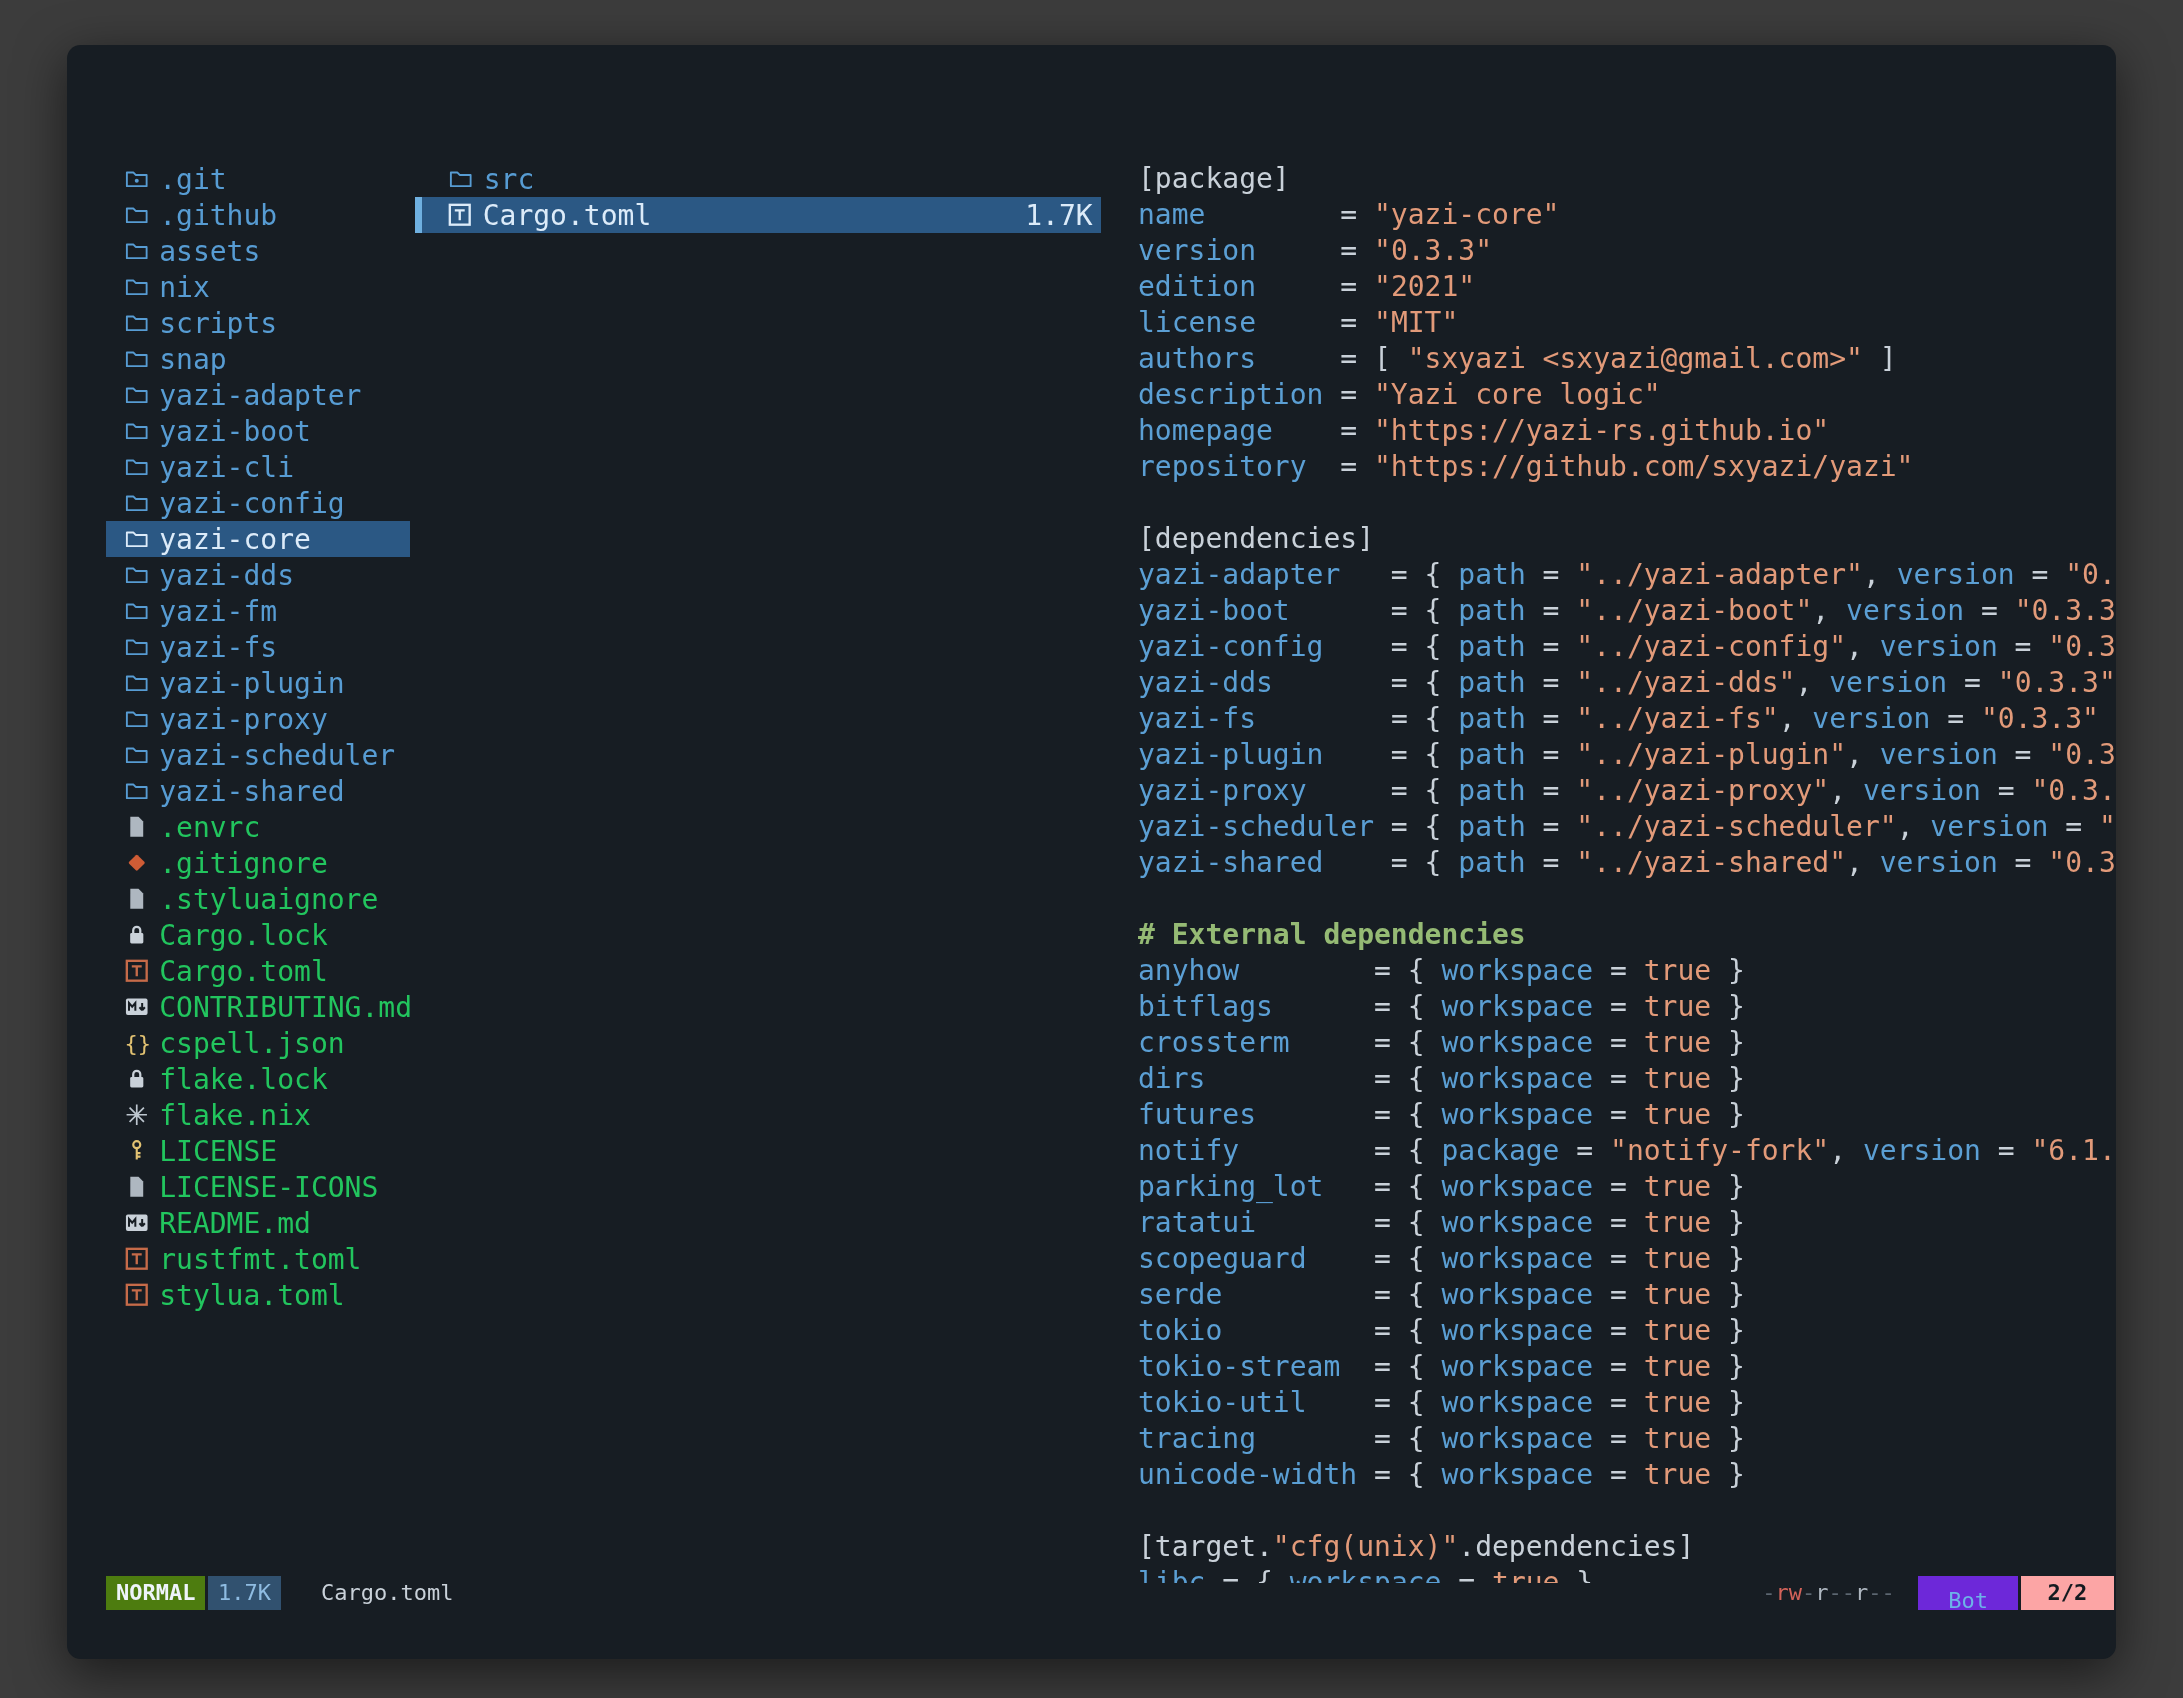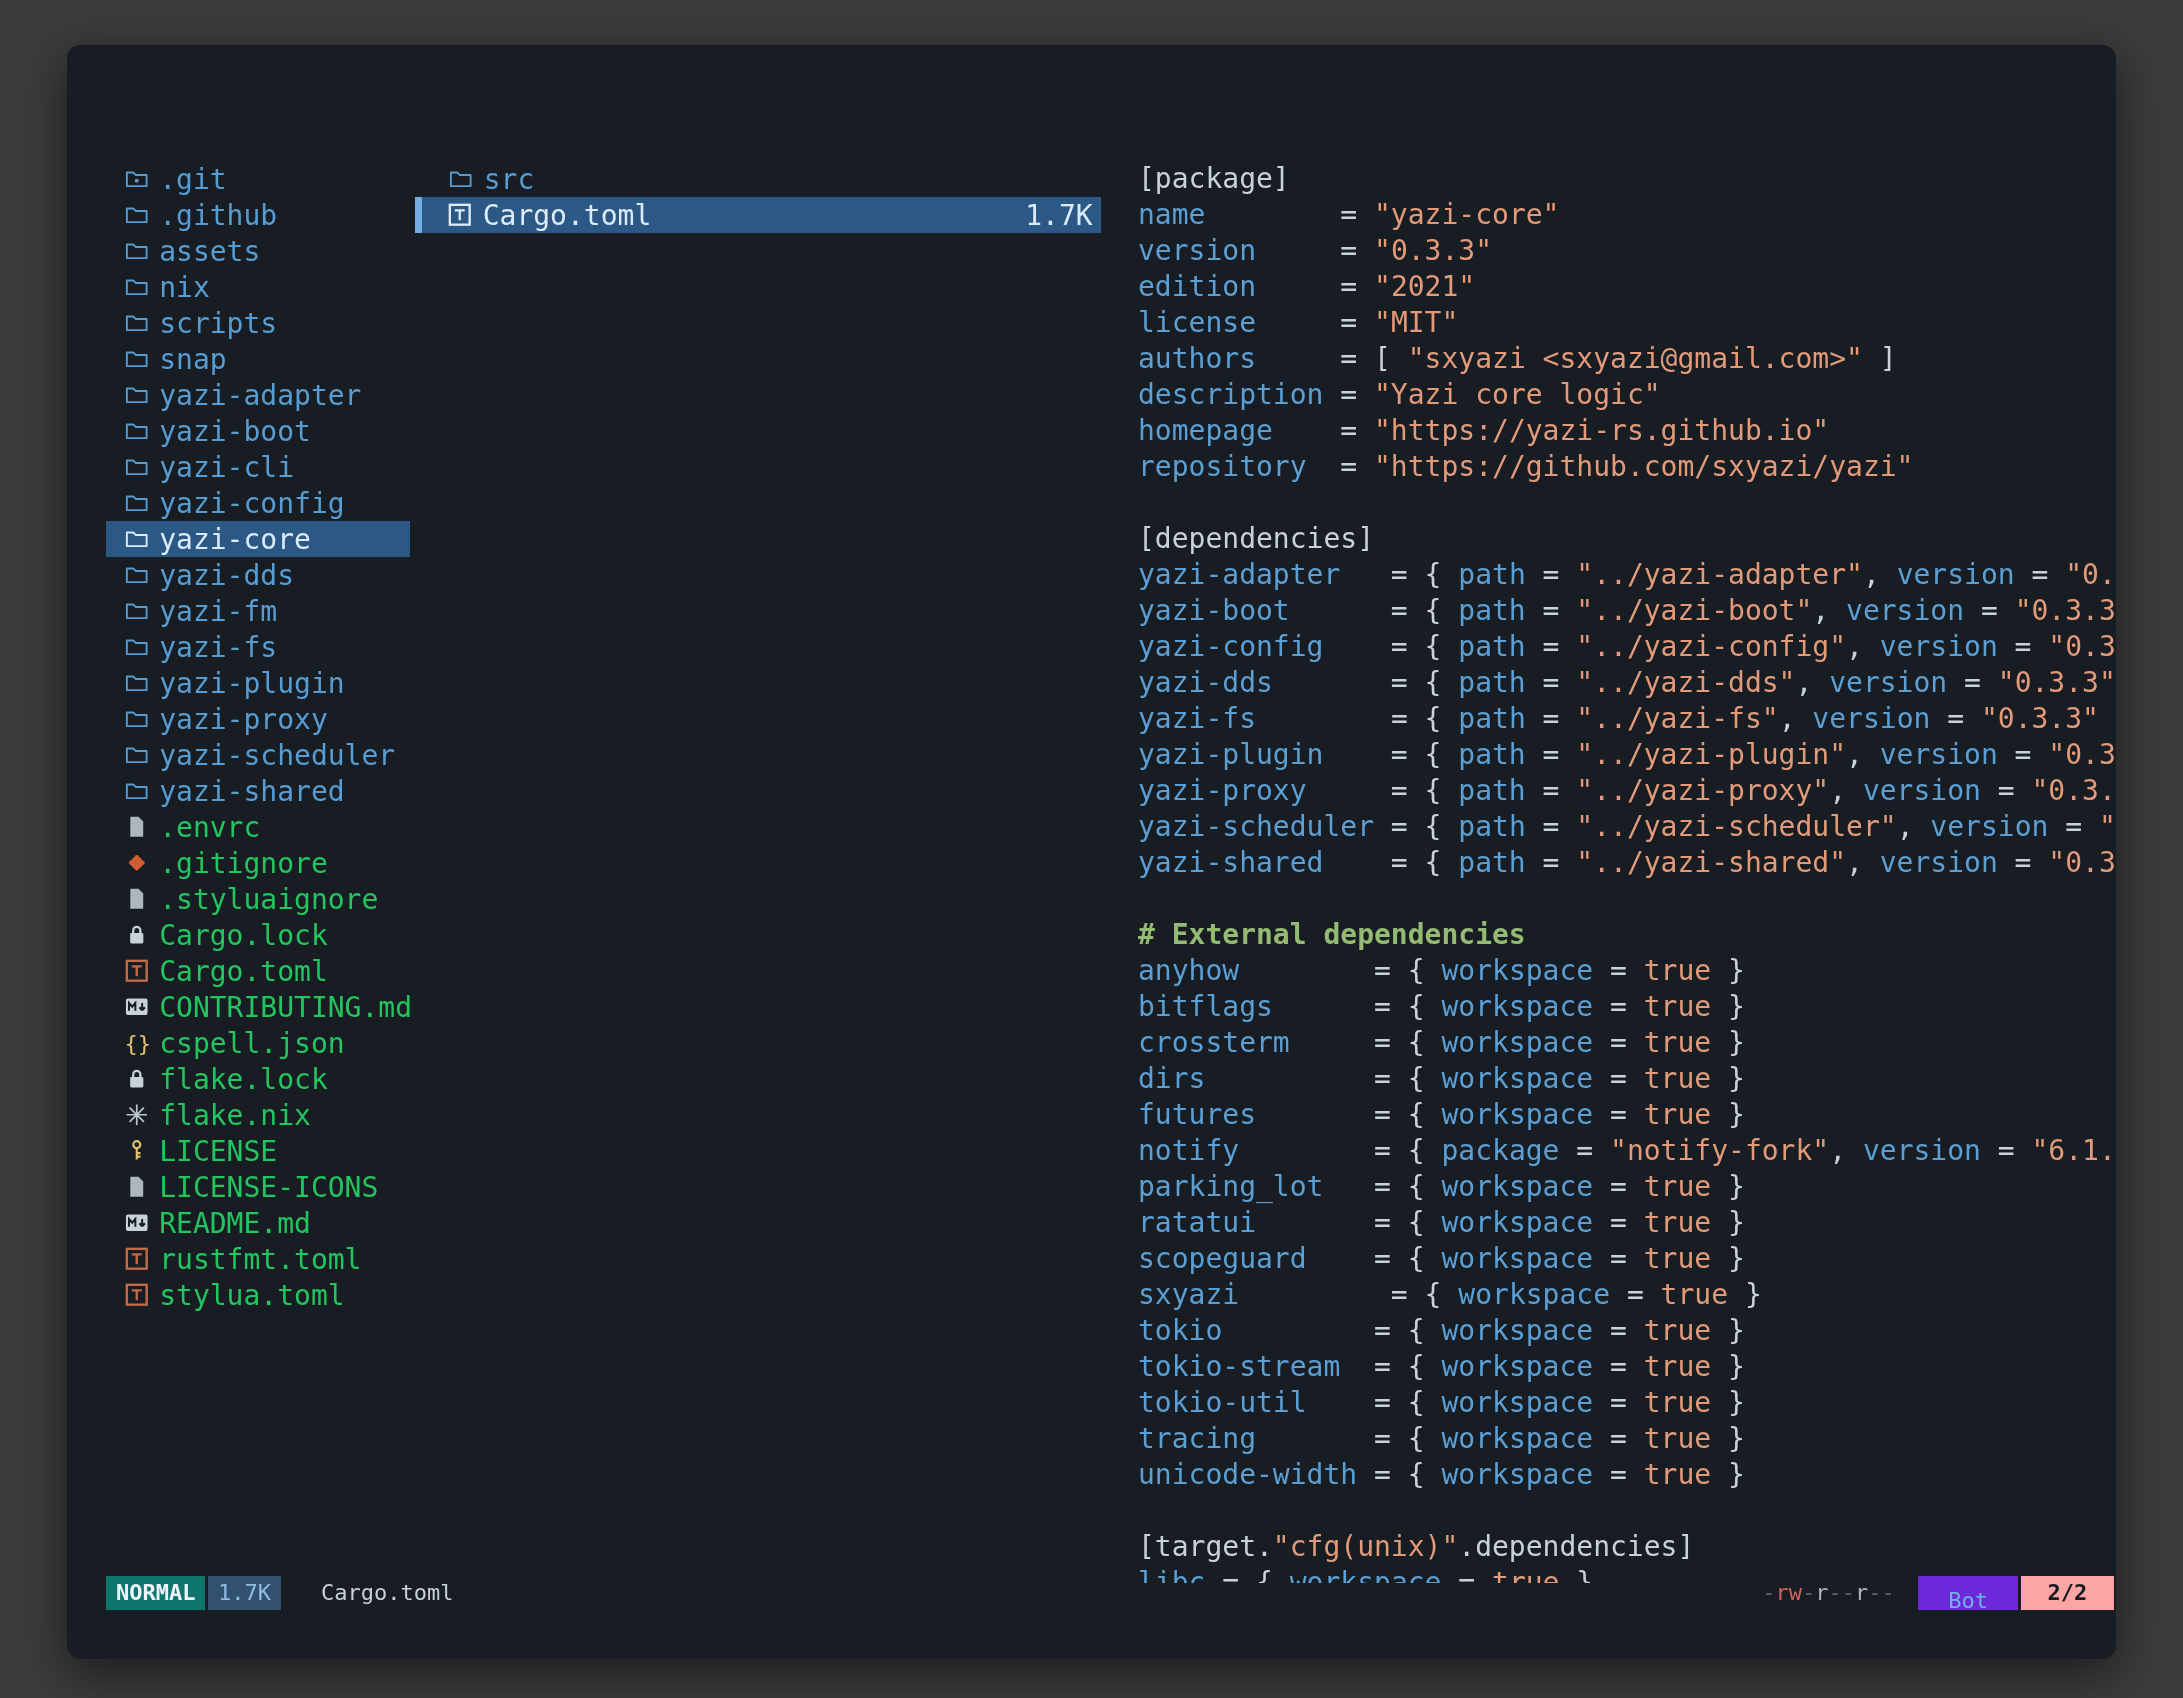--- a/index.html
+++ b/index.html
@@ -65,21 +65,21 @@
   .sg-g { color:#95ba74;font-weight:bold; }
 
   
   .status-bar {
     position:absolute; left:39px; right:1.7px; bottom:49px; height:34px;
     display:flex; align-items:center; font-size:22px; line-height:34px;
   }
   .status-left { display:flex; align-items:center; }
   .status-right { display:flex; align-items:center; margin-left:auto; }
   .badge { height:34px; line-height:34px; padding:0 10px; }
-  .mode-badge    { background:#0f766e; color:#eef4fa; font-weight:bold; }
+  .mode-badge    { background:#4d7c0f; color:#eef4fa; font-weight:bold; }
   .size-badge    { background:#31516f; color:#8fbce2; margin-left:2.5px; }
   .status-filename { color:#c9d1d9; margin-left:40px; }
   .perms { white-space:pre; }
   .pm-dim { color:#5c6671; }
   .pm-red { color:#d3635a; }
   .pm-lit { color:#aeb7c0; }
   .pos-badge     { background:#6d28d9; color:#6db3e8; margin-left:23.5px; padding:8px 30px; }
   .counter-badge { background:#fca5a5; color:#141a20; margin-left:2.5px; padding:0 27px; font-weight:bold; }
 </style>
 </head>
@@ -228,21 +228,21 @@
         <div class="pline"><span class="sg-g"># External dependencies</span></div>
         <div class="pline"><span class="sg-b">anyhow</span><span class="sg-w">        = { </span><span class="sg-b">workspace</span><span class="sg-w"> = </span><span class="sg-o">true</span><span class="sg-w"> }</span></div>
         <div class="pline"><span class="sg-b">bitflags</span><span class="sg-w">      = { </span><span class="sg-b">workspace</span><span class="sg-w"> = </span><span class="sg-o">true</span><span class="sg-w"> }</span></div>
         <div class="pline"><span class="sg-b">crossterm</span><span class="sg-w">     = { </span><span class="sg-b">workspace</span><span class="sg-w"> = </span><span class="sg-o">true</span><span class="sg-w"> }</span></div>
         <div class="pline"><span class="sg-b">dirs</span><span class="sg-w">          = { </span><span class="sg-b">workspace</span><span class="sg-w"> = </span><span class="sg-o">true</span><span class="sg-w"> }</span></div>
         <div class="pline"><span class="sg-b">futures</span><span class="sg-w">       = { </span><span class="sg-b">workspace</span><span class="sg-w"> = </span><span class="sg-o">true</span><span class="sg-w"> }</span></div>
         <div class="pline"><span class="sg-b">notify</span><span class="sg-w">        = { </span><span class="sg-b">package</span><span class="sg-w"> = </span><span class="sg-o">"notify-fork"</span><span class="sg-w">, </span><span class="sg-b">version</span><span class="sg-w"> = </span><span class="sg-o">"6.1.1</span></div>
         <div class="pline"><span class="sg-b">parking_lot</span><span class="sg-w">   = { </span><span class="sg-b">workspace</span><span class="sg-w"> = </span><span class="sg-o">true</span><span class="sg-w"> }</span></div>
         <div class="pline"><span class="sg-b">ratatui</span><span class="sg-w">       = { </span><span class="sg-b">workspace</span><span class="sg-w"> = </span><span class="sg-o">true</span><span class="sg-w"> }</span></div>
         <div class="pline"><span class="sg-b">scopeguard</span><span class="sg-w">    = { </span><span class="sg-b">workspace</span><span class="sg-w"> = </span><span class="sg-o">true</span><span class="sg-w"> }</span></div>
-        <div class="pline"><span class="sg-b">sxyazi</span><span class="sg-w">         = { </span><span class="sg-b">workspace</span><span class="sg-w"> = </span><span class="sg-o">true</span><span class="sg-w"> }</span></div>
+        <div class="pline"><span class="sg-b">serde</span><span class="sg-w">         = { </span><span class="sg-b">workspace</span><span class="sg-w"> = </span><span class="sg-o">true</span><span class="sg-w"> }</span></div>
         <div class="pline"><span class="sg-b">tokio</span><span class="sg-w">         = { </span><span class="sg-b">workspace</span><span class="sg-w"> = </span><span class="sg-o">true</span><span class="sg-w"> }</span></div>
         <div class="pline"><span class="sg-b">tokio-stream</span><span class="sg-w">  = { </span><span class="sg-b">workspace</span><span class="sg-w"> = </span><span class="sg-o">true</span><span class="sg-w"> }</span></div>
         <div class="pline"><span class="sg-b">tokio-util</span><span class="sg-w">    = { </span><span class="sg-b">workspace</span><span class="sg-w"> = </span><span class="sg-o">true</span><span class="sg-w"> }</span></div>
         <div class="pline"><span class="sg-b">tracing</span><span class="sg-w">       = { </span><span class="sg-b">workspace</span><span class="sg-w"> = </span><span class="sg-o">true</span><span class="sg-w"> }</span></div>
         <div class="pline"><span class="sg-b">unicode-width</span><span class="sg-w"> = { </span><span class="sg-b">workspace</span><span class="sg-w"> = </span><span class="sg-o">true</span><span class="sg-w"> }</span></div>
         <div class="pline"></div>
         <div class="pline"><span class="sg-w">[target.</span><span class="sg-o">"cfg(unix)"</span><span class="sg-w">.dependencies]</span></div>
         <div class="pline"><span class="sg-b">libc</span><span class="sg-w"> = { </span><span class="sg-b">workspace</span><span class="sg-w"> = </span><span class="sg-o">true</span><span class="sg-w"> }</span></div>
       </div>
   </div>

